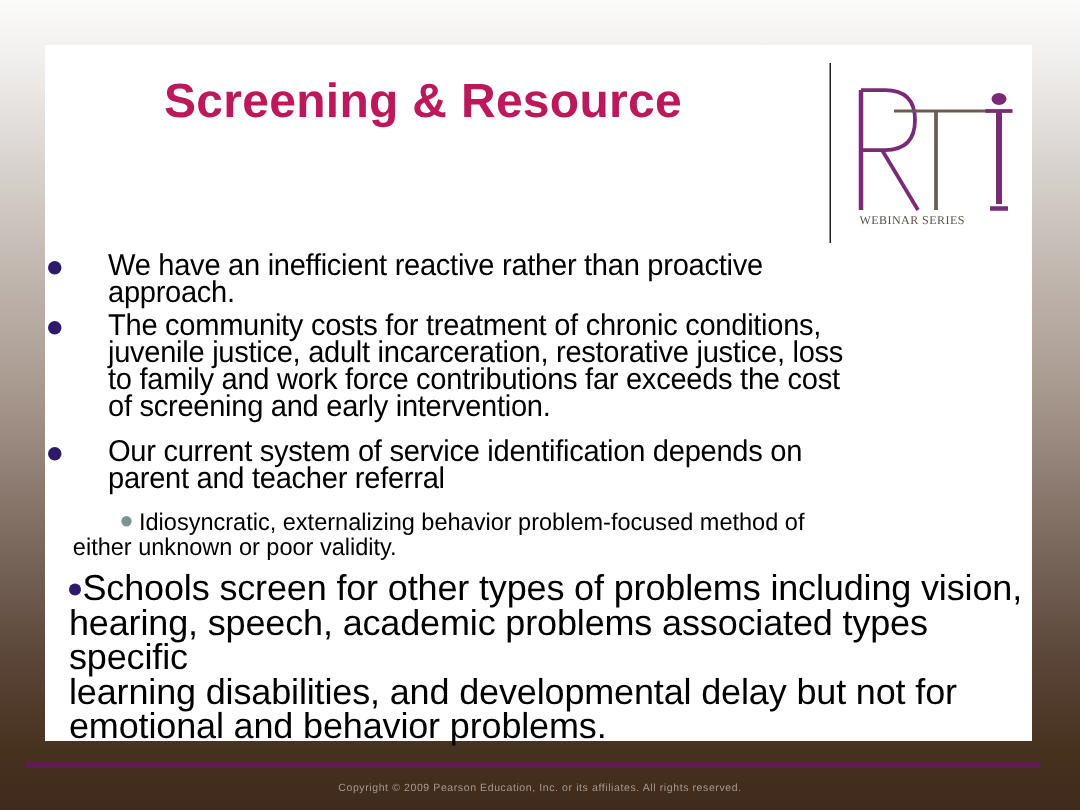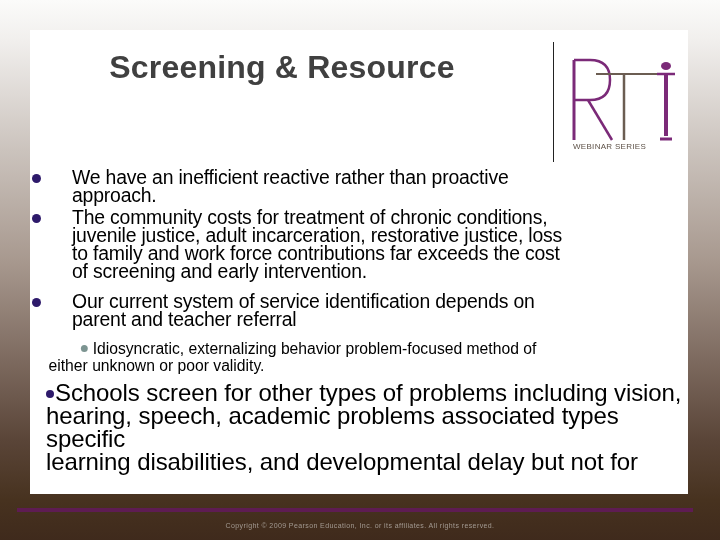--- a/index.html
+++ b/index.html
@@ -7,33 +7,33 @@
       width: 720px; height: 540px; position: relative; overflow: hidden;
       background: linear-gradient(to bottom, #fbfbfa 0px, #f1efed 40px, #cbc3bd 150px, #a8998f 260px, #7d6a5f 360px, #5a4538 440px, #47321f 500px, #3f2a1c 540px);
       font-family: "Liberation Sans", sans-serif;
     }
     .panel {
       position: absolute; left: 30px; top: 30px; width: 658px; height: 464px;
       background: #ffffff;
     }
     .title {
       position: absolute; left: 52px; top: 46px; width: 460px;
-      text-align: center; color: #404040; font-weight: bold;
+      text-align: center; color: #be185d; font-weight: bold;
       font-size: 32px; line-height: 42px; letter-spacing: 0.2px;
     }
     .divider-v {
       position: absolute; left: 553px; top: 42px; width: 1px; height: 120px;
       background: #222;
     }
     .logo {
       position: absolute; left: 566px; top: 58px; width: 120px; height: 100px;
     }
     .logo-caption {
       position: absolute; left: 573px; top: 142px; width: 110px;
-      font-family: Liberation Sans, sans-serif; font-size: 8px; color: #5c5046;
+      font-family: Liberation Serif, serif; font-size: 8px; color: #5c5046;
       letter-spacing: 0.3px;
     }
     .body-text { color: #000; }
     .bullet-item {
       position: absolute; left: 72px; width: 610px;
       font-size: 20px; line-height: 18px; letter-spacing: -0.2px;
       transform: scaleX(0.97); transform-origin: left top;
     }
     .bullet-dot {
       position: absolute; left: 32px; width: 9px; height: 9px; border-radius: 50%;
@@ -115,16 +115,17 @@
 
 <div class="sub-item body-text">
   <span class="sub-dot"></span><span>Idiosyncratic, externalizing behavior problem-focused method of</span>
   <span class="sub-cont">either unknown or poor validity.</span>
 </div>
 
 <div class="para body-text">
   <div><span class="para-dot"></span><span>Schools screen for other types of problems including vision,</span></div>
   <div>hearing, speech, academic problems associated types specific</div>
   <div>learning disabilities, and developmental delay but not for</div>
+  <div>emotional and behavior problems.</div>
 </div>
 
 <div class="footer-line"></div>
 <div class="copyright">Copyright © 2009 Pearson Education, Inc. or its affiliates. All rights reserved.</div>
 
 </body></html>

